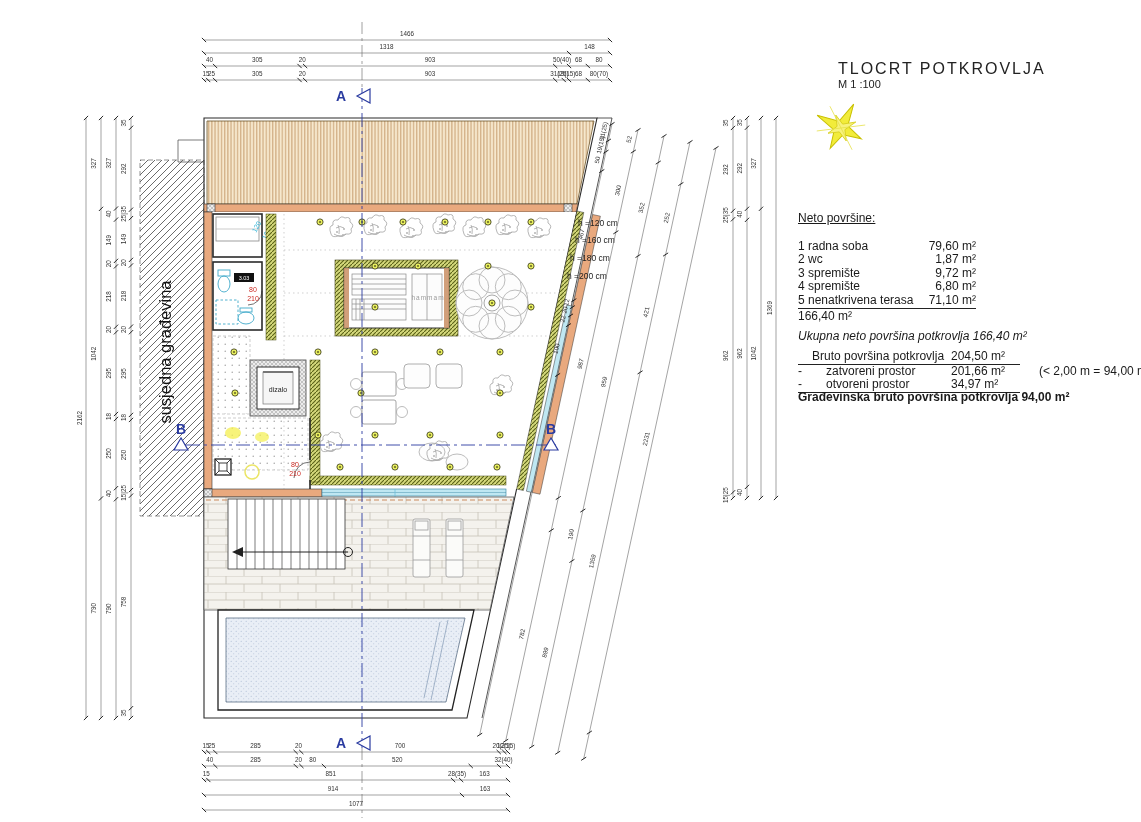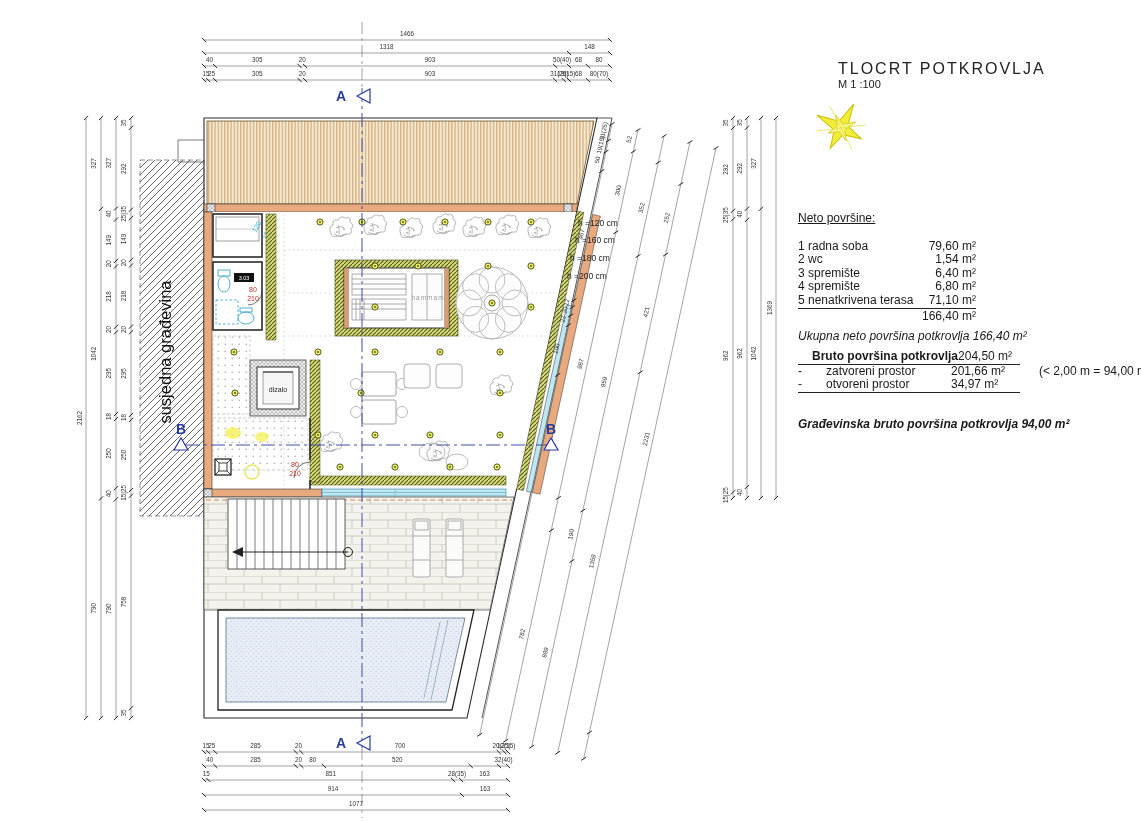--- a/index.html
+++ b/index.html
@@ -12,31 +12,31 @@
   #titleblock{left:838px;top:62px;}
   #titleblock .t1{font-size:16px;letter-spacing:2px;color:#222;}
   #titleblock .t2{font-size:11px;margin-top:2px;color:#222;}
 
   #netoblock{left:798px;top:176px;width:178px;margin-top:36px;}
   #netoblock .hdr{text-decoration:underline;margin-bottom:14px;}
   .arow{display:flex;}
   .arow .nm{flex:1 1 auto;}
   .arow .vl{flex:0 0 auto;text-align:left;}
   .u{border-bottom:1.3px solid #222;}
-  #netoblock .tot{margin-top:1px;}
+  #netoblock .tot{margin-top:1px;flex-direction:column;}
   #netosummary{left:798px;top:308px;font-style:italic;width:340px;margin-top:22px;}
 
   #brutoblock{left:798px;top:350px;width:222px;}
   #brutoblock .arow{white-space:nowrap;}
   #brutoblock .bl{flex:0 0 14px;}
   #brutoblock .nm2{flex:0 0 125px;}
-  #brutoblock .nm1{flex:0 0 139px;font-weight:bold;}
+  #brutoblock .nm1{flex:0 0 139px;}
   #brutoblock .vl{flex:0 0 83px;text-align:left;}
   #brutoblock .note{flex:0 0 auto;padding-left:5px;}
-  #brutofinal{left:798px;top:418px;font-style:italic;font-weight:bold;width:340px;}
+  #brutofinal{left:798px;top:391px;font-weight:bold;width:340px;}
 </style>
 </head>
 <body>
 
 <div id="stage">
 
 <svg id="plan-svg" width="1141" height="822" viewBox="0 0 1141 822">
   <defs>
     <pattern id="roofP" width="3.2" height="8" patternUnits="userSpaceOnUse">
       <rect width="3.2" height="8" fill="#f6e8cd"></rect>
@@ -628,25 +628,25 @@
 </div>
 
 <div class="txtblock" id="netoblock">
   <div class="hdr">Neto površine:</div>
   <div class="arow">
     <span class="nm">1 radna soba</span>
     <span class="vl">79,60 m²</span>
   </div>
   <div class="arow">
     <span class="nm">2 wc</span>
-    <span class="vl">1,54 m²</span>
+    <span class="vl">1,87 m²</span>
   </div>
   <div class="arow">
     <span class="nm">3 spremište</span>
-    <span class="vl">6,40 m²</span>
+    <span class="vl">9,72 m²</span>
   </div>
   <div class="arow">
     <span class="nm">4 spremište</span>
     <span class="vl">6,80 m²</span>
   </div>
   <div class="arow u">
     <span class="nm">5 nenatkrivena terasa</span>
     <span class="vl">71,10 m²</span>
   </div>
   <div class="arow tot">

